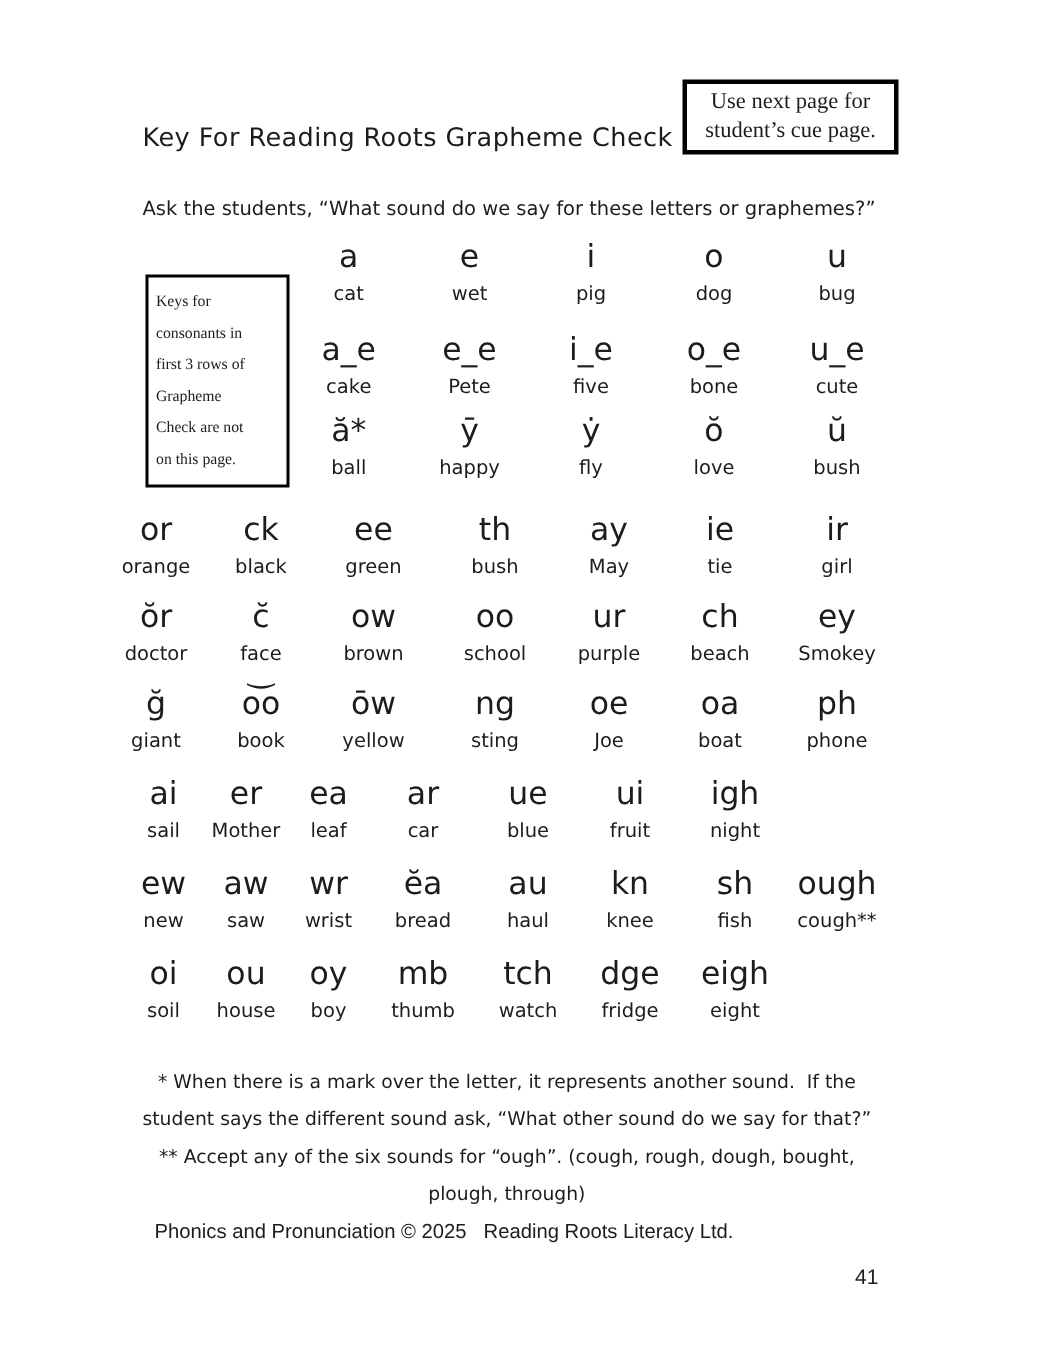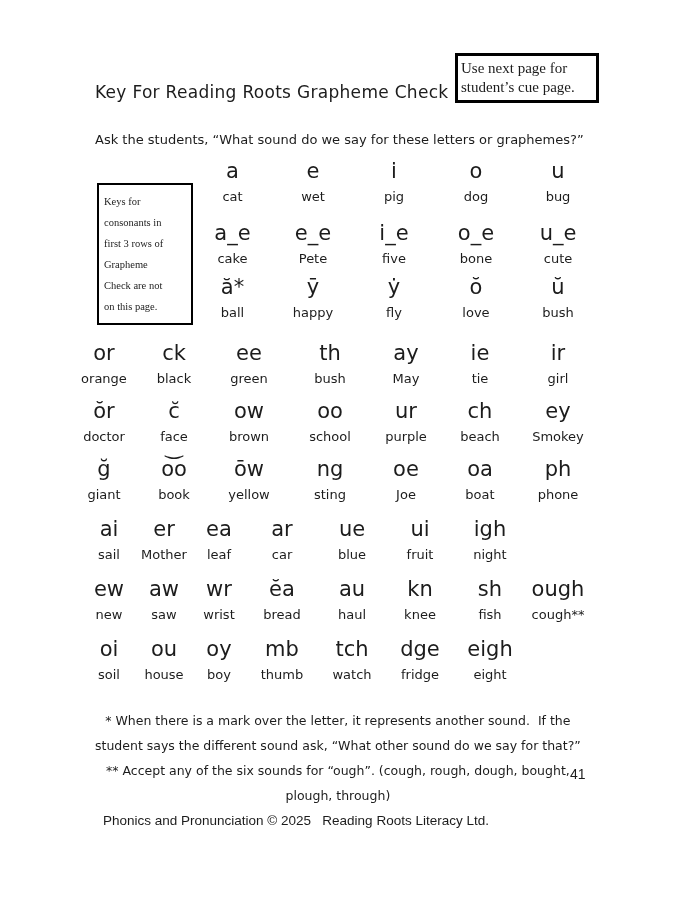--- a/index.html
+++ b/index.html
@@ -1,40 +1,40 @@
 <!DOCTYPE html>
 <html><head>
 <meta charset="utf-8">
 <style>
   html,body{margin:0;padding:0;background:#fff;}
   .page{position:relative;width:692px;height:900px;background:#ffffff;color:#1c1c1c;
         font-family:"DejaVu Sans",sans-serif;overflow:hidden;}
   .title{position:absolute;left:95px;top:82px;font-size:17px;letter-spacing:.3px;}
   .cue-box{position:absolute;left:455px;top:53px;width:132px;border:3px solid #000;
-           padding:3px 3px;font-family:"Liberation Serif",serif;
+           padding:3px 3px;text-align:center;font-family:"Liberation Serif",serif;
            font-size:15px;line-height:19px;}
   .instruction{position:absolute;left:95px;top:132px;font-size:13px;}
   .side-note{position:absolute;left:97px;top:183px;width:82px;border:2px solid #000;
              padding:6px 5px;font-family:Liberation Serif, serif;font-size:10.5px;
              line-height:21px;white-space:nowrap;}
   .row{position:absolute;display:grid;}
   .s1{left:192px;grid-template-columns:81px 80px 82px 82px 82px;}
   .s2{left:68px;grid-template-columns:72px 68px 82px 80px 72px 76px 80px;}
   .s3{left:81px;grid-template-columns:56px 54px 56px 70px 70px 66px 74px 62px;}
   .r1a{top:156px;} .r1b{top:218px;} .r1c{top:272px;}
   .r2a{top:338px;} .r2b{top:396px;} .r2c{top:454px;}
   .r3a{top:514px;} .r3b{top:574px;} .r3c{top:634px;}
   .cell{text-align:center;}
   .g{font-size:21px;line-height:30px;font-family:"DejaVu Sans",sans-serif;}
   .w{font-size:13px;line-height:18px;margin-top:2px;}
   .footnotes{position:absolute;left:95px;top:708px;font-size:12.5px;line-height:25px;}
   .fn-line{white-space:pre;text-align:center;}
   .footer-left{position:absolute;left:103px;top:813px;font-family:"Liberation Sans",sans-serif;
                font-size:13.5px;white-space:pre;}
-  .page-num{position:absolute;left:570px;top:766px;font-family:"Liberation Sans",sans-serif;
+  .page-num{position:absolute;left:570px;top:843px;font-family:"Liberation Sans",sans-serif;
             font-size:14px;}
 </style>
 </head>
 <body>
 
 <div class="page">
 
   <div class="title">Key For Reading Roots Grapheme Check</div>
 
   <div class="cue-box">

